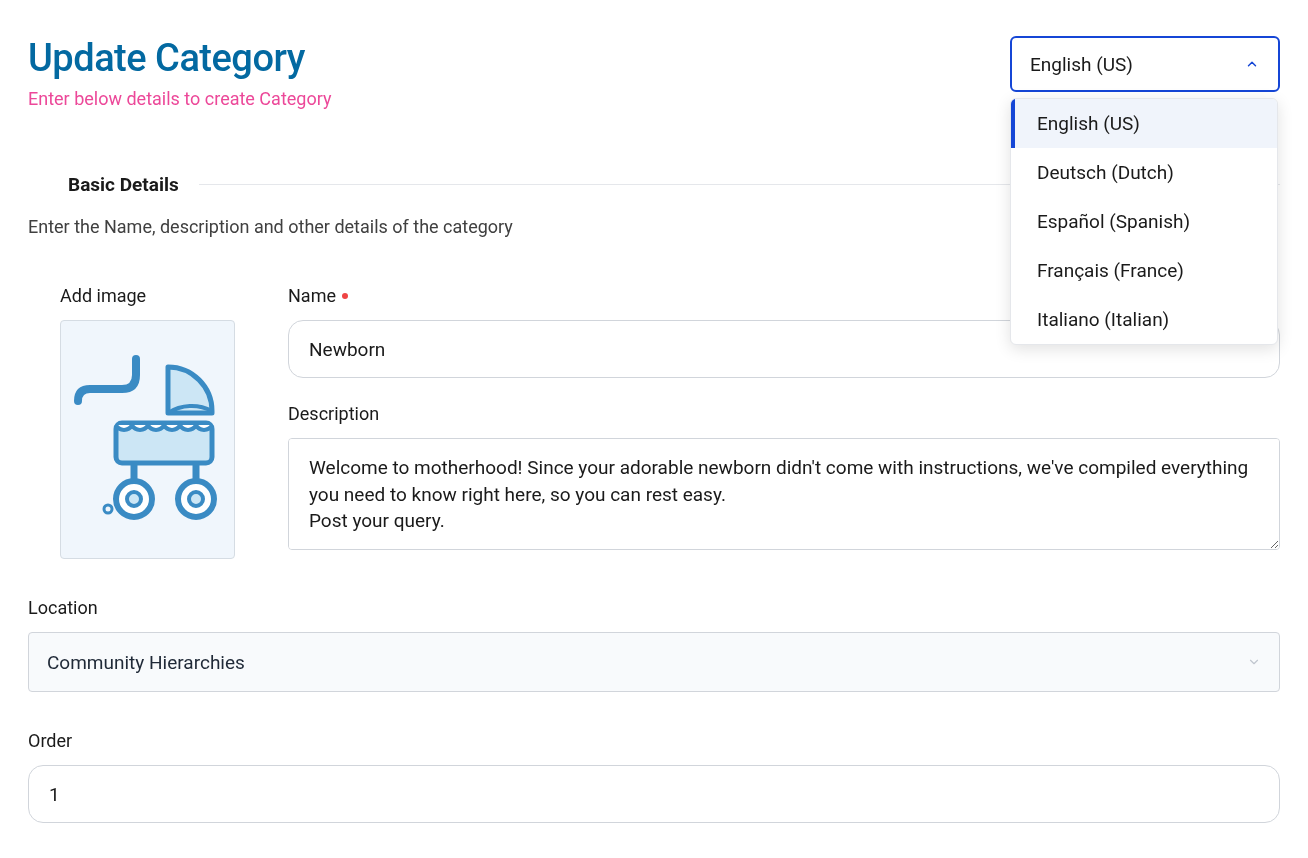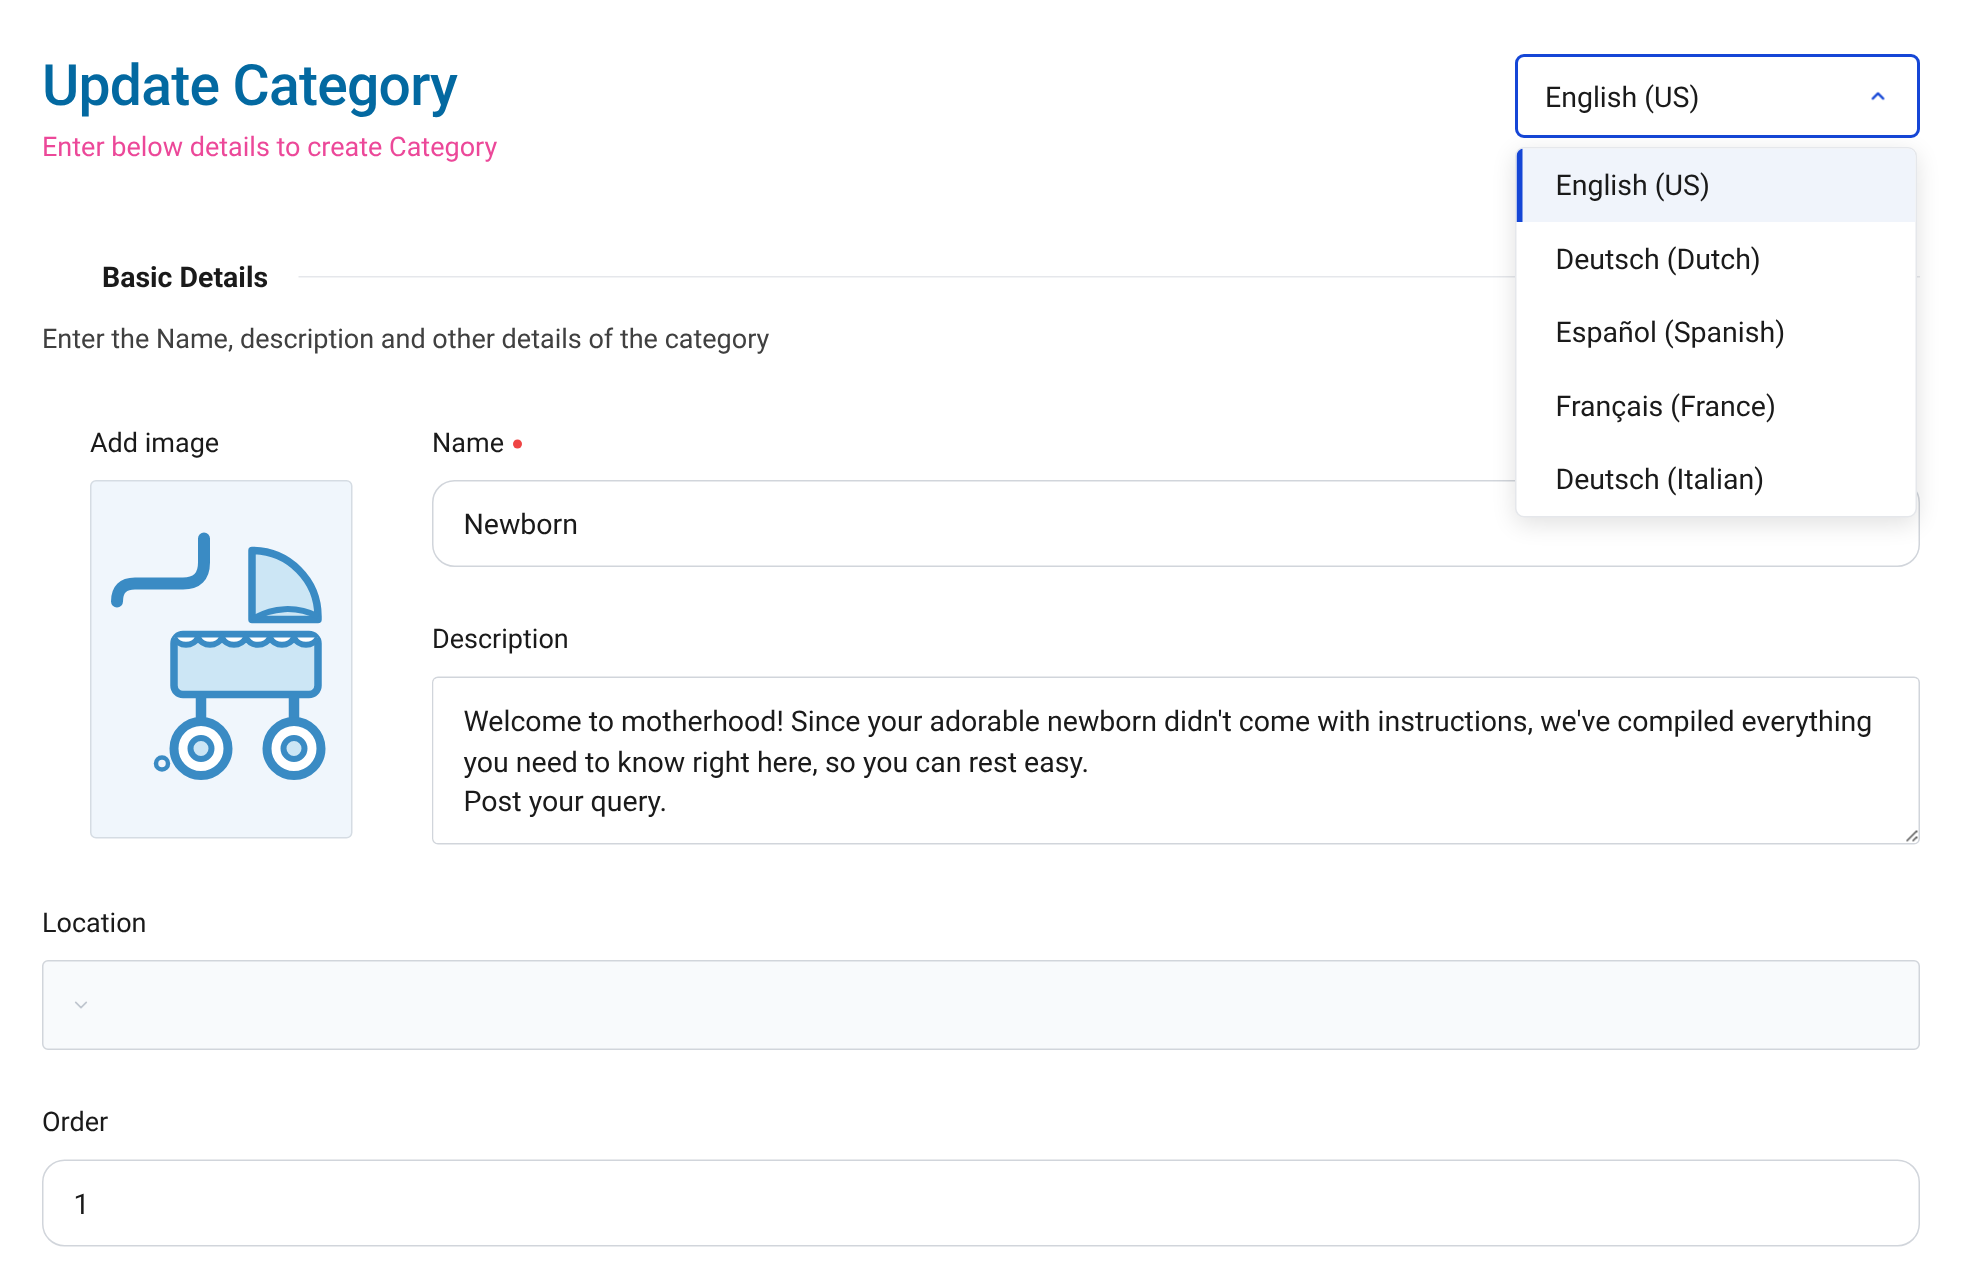--- a/index.html
+++ b/index.html
@@ -162,21 +162,21 @@
       border-radius: 4px;
       padding: 16px 20px;
       font-size: 19px;
       line-height: 1.4;
       color: #1a1a1a;
       background: #ffffff;
       resize: vertical;
       font-family: inherit;
     }
     .field-block {
-      margin-top: 38px;
+      margin-top: 25px;
     }
     .field-block-first {
       margin-top: 0;
     }
     .full-row {
       margin-top: 38px;
     }
     .select-box {
       width: 100%;
       height: 60px;
@@ -211,21 +211,21 @@
         <svg width="14" height="14" viewBox="0 0 24 24" fill="none" stroke="currentColor" stroke-width="2.5" stroke-linecap="round" stroke-linejoin="round">
             <polyline points="18 15 12 9 6 15"></polyline>
           </svg>
       </span>
     </div>
     <div class="lang-dropdown">
       <div class="lang-option active">English (US)</div>
       <div class="lang-option">Deutsch (Dutch)</div>
       <div class="lang-option">Español (Spanish)</div>
       <div class="lang-option">Français (France)</div>
-      <div class="lang-option">Deutsch (Italian)</div>
+      <div class="lang-option">Italiano (Italian)</div>
     </div>
   </div>
 </div>
 
 <div class="section">
   <div class="section-header">
     <div class="section-title">Basic Details</div>
     <div class="divider-line"></div>
   </div>
   <div class="section-sub">Enter the Name, description and other details of the category</div>
@@ -276,20 +276,21 @@
         <div class="field-label">Description</div>
         <textarea class="textarea" style="">Welcome to motherhood! Since your adorable newborn didn't come with instructions, we've compiled everything you need to know right here, so you can rest easy.
 Post your query.</textarea>
       </div>
     </div>
   </div>
 
   <div class="full-row">
     <div class="field-label">Location</div>
     <div class="select-box">
+      <span>Community Hierarchies</span>
       <span class="chevron-down-muted">
         <svg width="14" height="14" viewBox="0 0 24 24" fill="none" stroke="currentColor" stroke-width="2" stroke-linecap="round" stroke-linejoin="round">
             <polyline points="6 9 12 15 18 9"></polyline>
           </svg>
       </span>
     </div>
   </div>
 
   <div class="full-row">
     <div class="field-label">Order</div>

